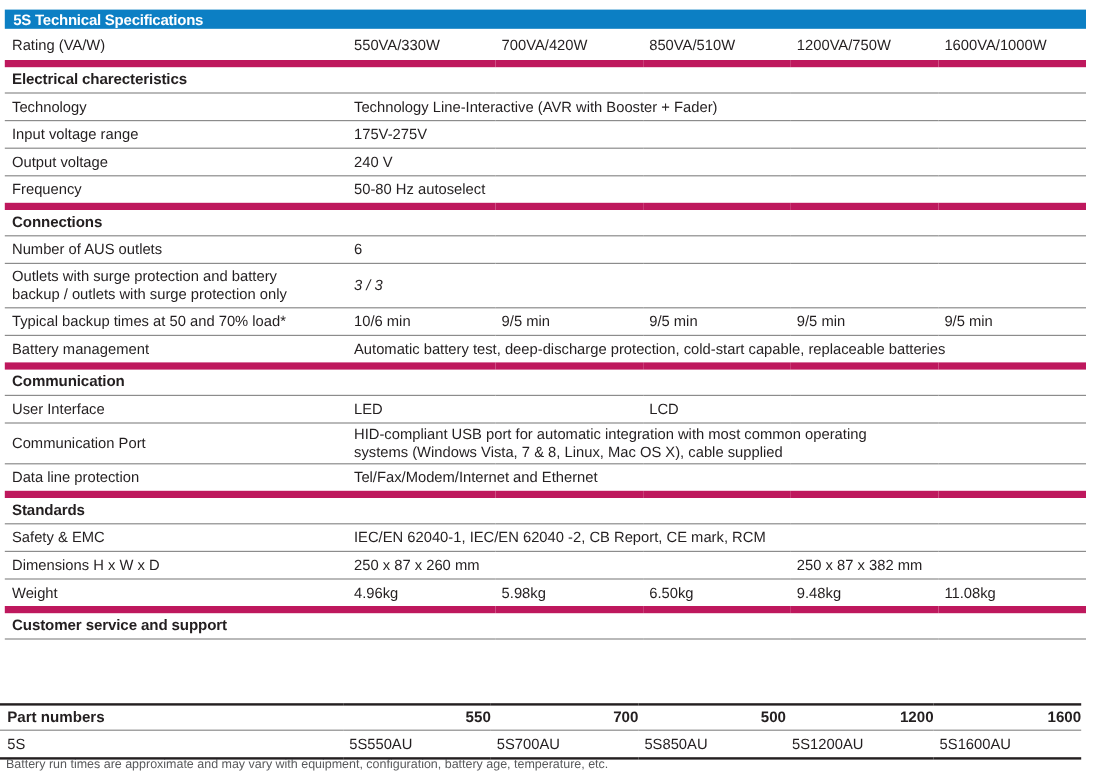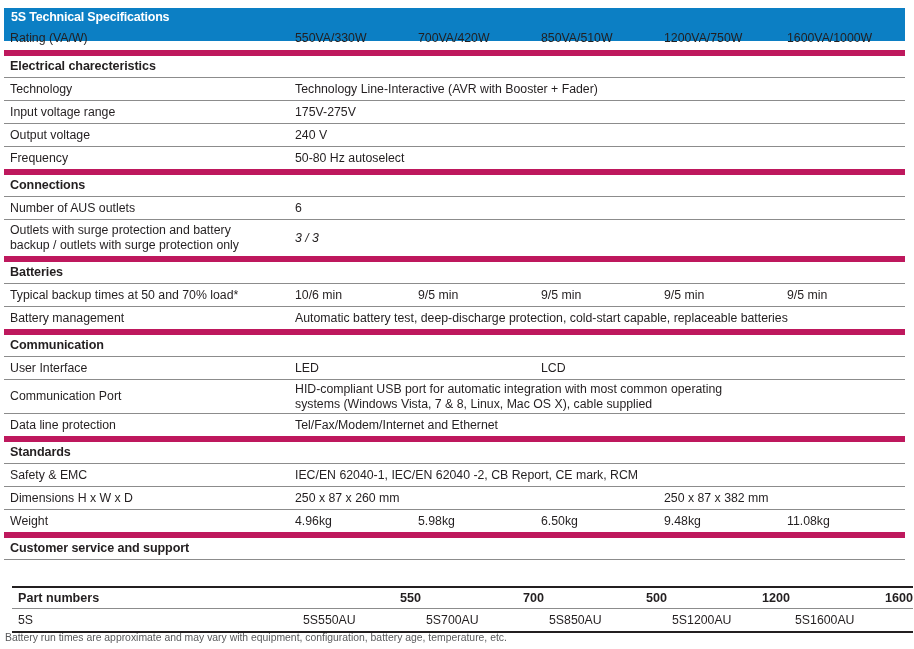--- a/index.html
+++ b/index.html
@@ -21,21 +21,21 @@
     height: 649px;
     overflow: hidden;
   }
 
   
   .title-bar {
     position: absolute;
     left: 4px;
     top: 8px;
     width: 901px;
-    height: 33px;
+    height: 16px;
     background: #0c7fc4;
     box-sizing: border-box;
   }
   .title-bar .title-text {
     position: absolute;
     left: 7px;
     top: 2px;
     font-size: 12.5px;
     font-weight: bold;
     color: #ffffff;
@@ -110,21 +110,21 @@
   tr.first-row > td.val { padding-left: 5px; }
 
   
   tr.heavy-bottom > td {
     border-bottom: 2px solid #231f20;
   }
 
   
   table.parts {
     position: absolute;
-    left: 12px;
+    left: 0;
     top: 586px;
     width: 901px;
     border-collapse: collapse;
     table-layout: fixed;
   }
   table.parts td {
     padding: 0;
     vertical-align: middle;
     font-size: 12.3px;
     color: #231f20;
@@ -217,23 +217,20 @@
       <tr class="tall-row">
         <td class="lbl">
           <div class="two-line">
             <div>Outlets with surge protection and battery</div>
             <div>backup / outlets with surge protection only</div>
           </div>
         </td>
         <td class="val" colspan="5">3 / 3</td>
       </tr>
 
-      <tr class="section-row">
-        <td colspan="6">Batteries</td>
-      </tr>
       <tr class="data-row">
         <td class="lbl">Typical backup times at 50 and 70% load*</td>
         <td class="val">10/6 min</td>
         <td class="val">9/5 min</td>
         <td class="val">9/5 min</td>
         <td class="val">9/5 min</td>
         <td class="val">9/5 min</td>
       </tr>
       <tr class="data-row">
         <td class="lbl">Battery management</td>

